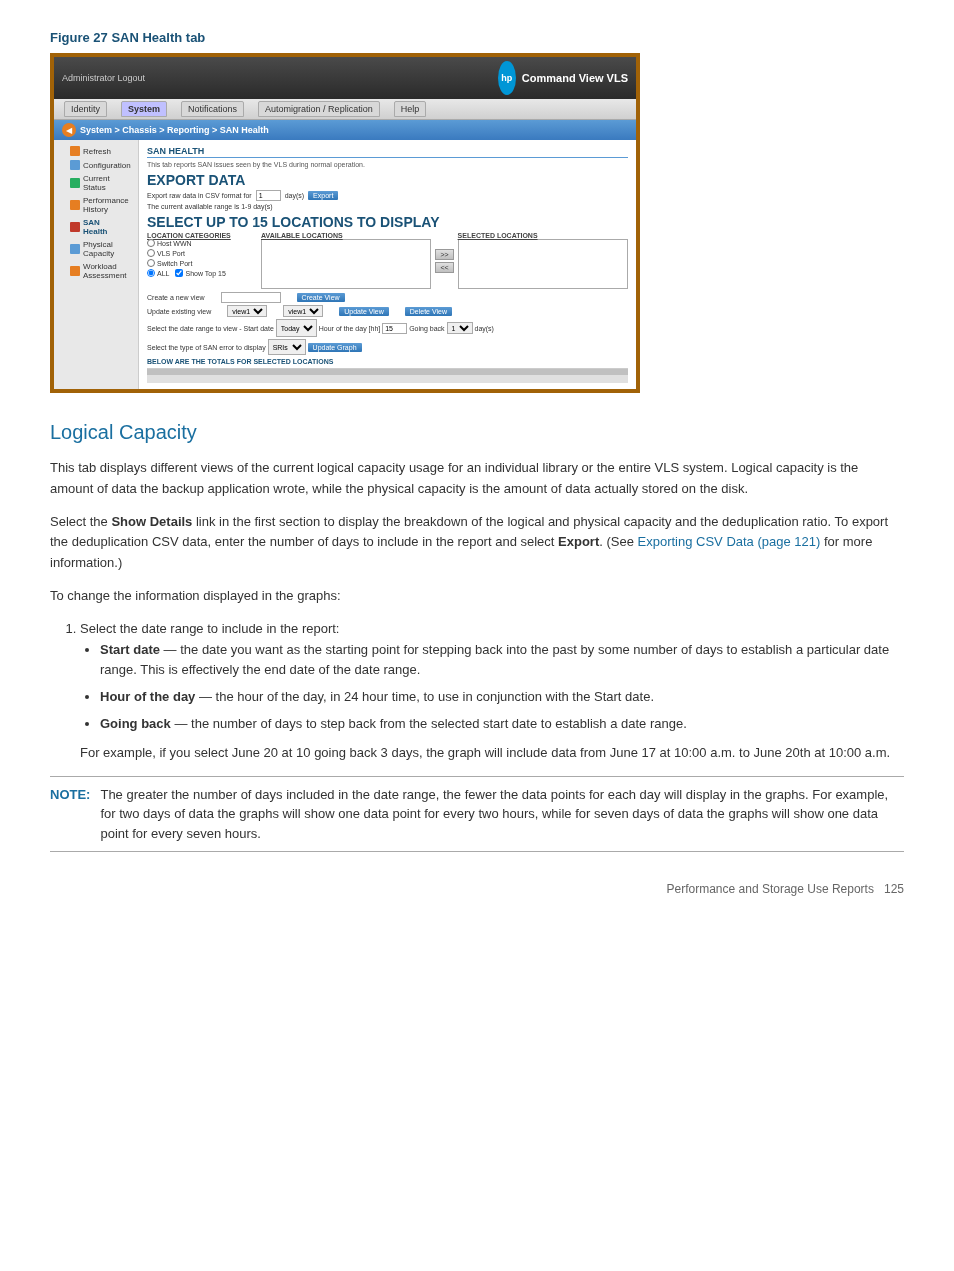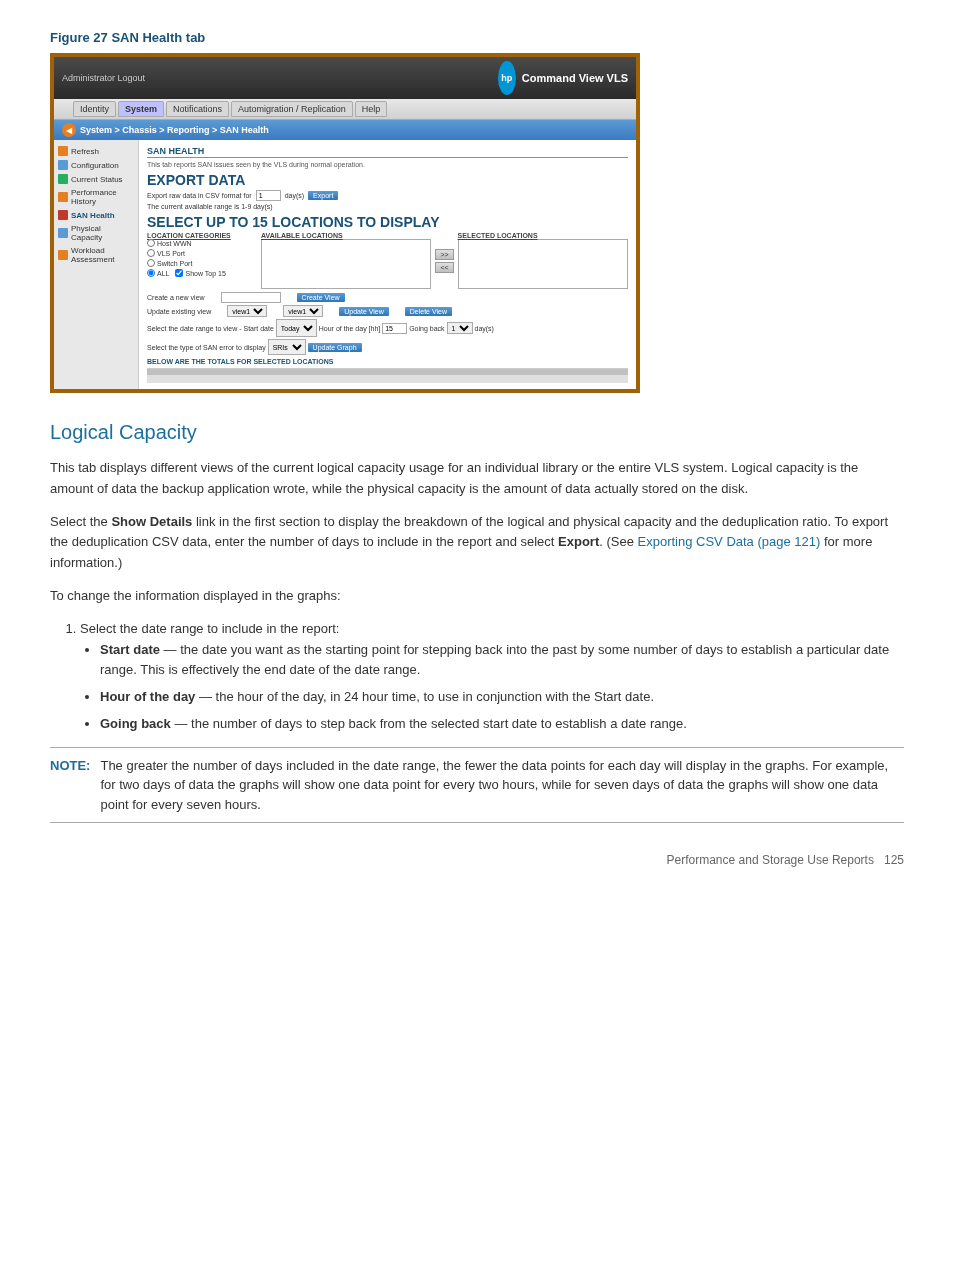--- a/index.html
+++ b/index.html
@@ -68,22 +68,22 @@
       font-size: 11px;
       color: white;
       font-weight: bold;
     }
 
     
     .nav-bar {
       background: linear-gradient(to bottom, #e8e8e8, #d0d0d0);
       display: flex;
       align-items: flex-start;
-      padding: 2px 19px;
-      gap: 2px;
+      padding: 2px 10px;
+      gap: 14px;
       border-bottom: 1px solid #aaa;
     }
     .nav-tab {
       font-size: 9px;
       padding: 2px 6px;
       background: #d8d8d8;
       border: 1px solid #aaa;
       cursor: pointer;
       border-radius: 2px 2px 0 0;
     }
@@ -123,21 +123,21 @@
     .main-area {
       display: flex;
       background: #fff;
     }
 
     
     .sidebar {
       width: 85px;
       background: #e8e8e8;
       border-right: 1px solid #ccc;
-      padding: 4px 0;
+      padding: 4px 12px;
       font-size: 8px;
     }
     .sidebar-item {
       padding: 2px 4px;
       display: flex;
       align-items: center;
       gap: 3px;
       cursor: pointer;
       color: #333;
       font-size: 8px;
@@ -535,20 +535,21 @@
         </li>
         <li>
           <span class="bold">Hour of the day</span>
           <span> — the hour of the day, in 24 hour time, to use in conjunction with the Start date.</span>
         </li>
         <li>
           <span class="bold">Going back</span>
           <span> — the number of days to step back from the selected start date to establish a date range.</span>
         </li>
       </ul>
+      <p class="body-text">For example, if you select June 20 at 10 going back 3 days, the graph will include data from June 17 at 10:00 a.m. to June 20th at 10:00 a.m.</p>
     </li>
   </ol>
 
   <div class="note-box">
     <span class="note-label">NOTE:</span>
     <span>The greater the number of days included in the date range, the fewer the data points for each day will display in the graphs. For example, for two days of data the graphs will show one data point for every two hours, while for seven days of data the graphs will show one data point for every seven hours.</span>
   </div>
 
 
   <div class="page-footer">

